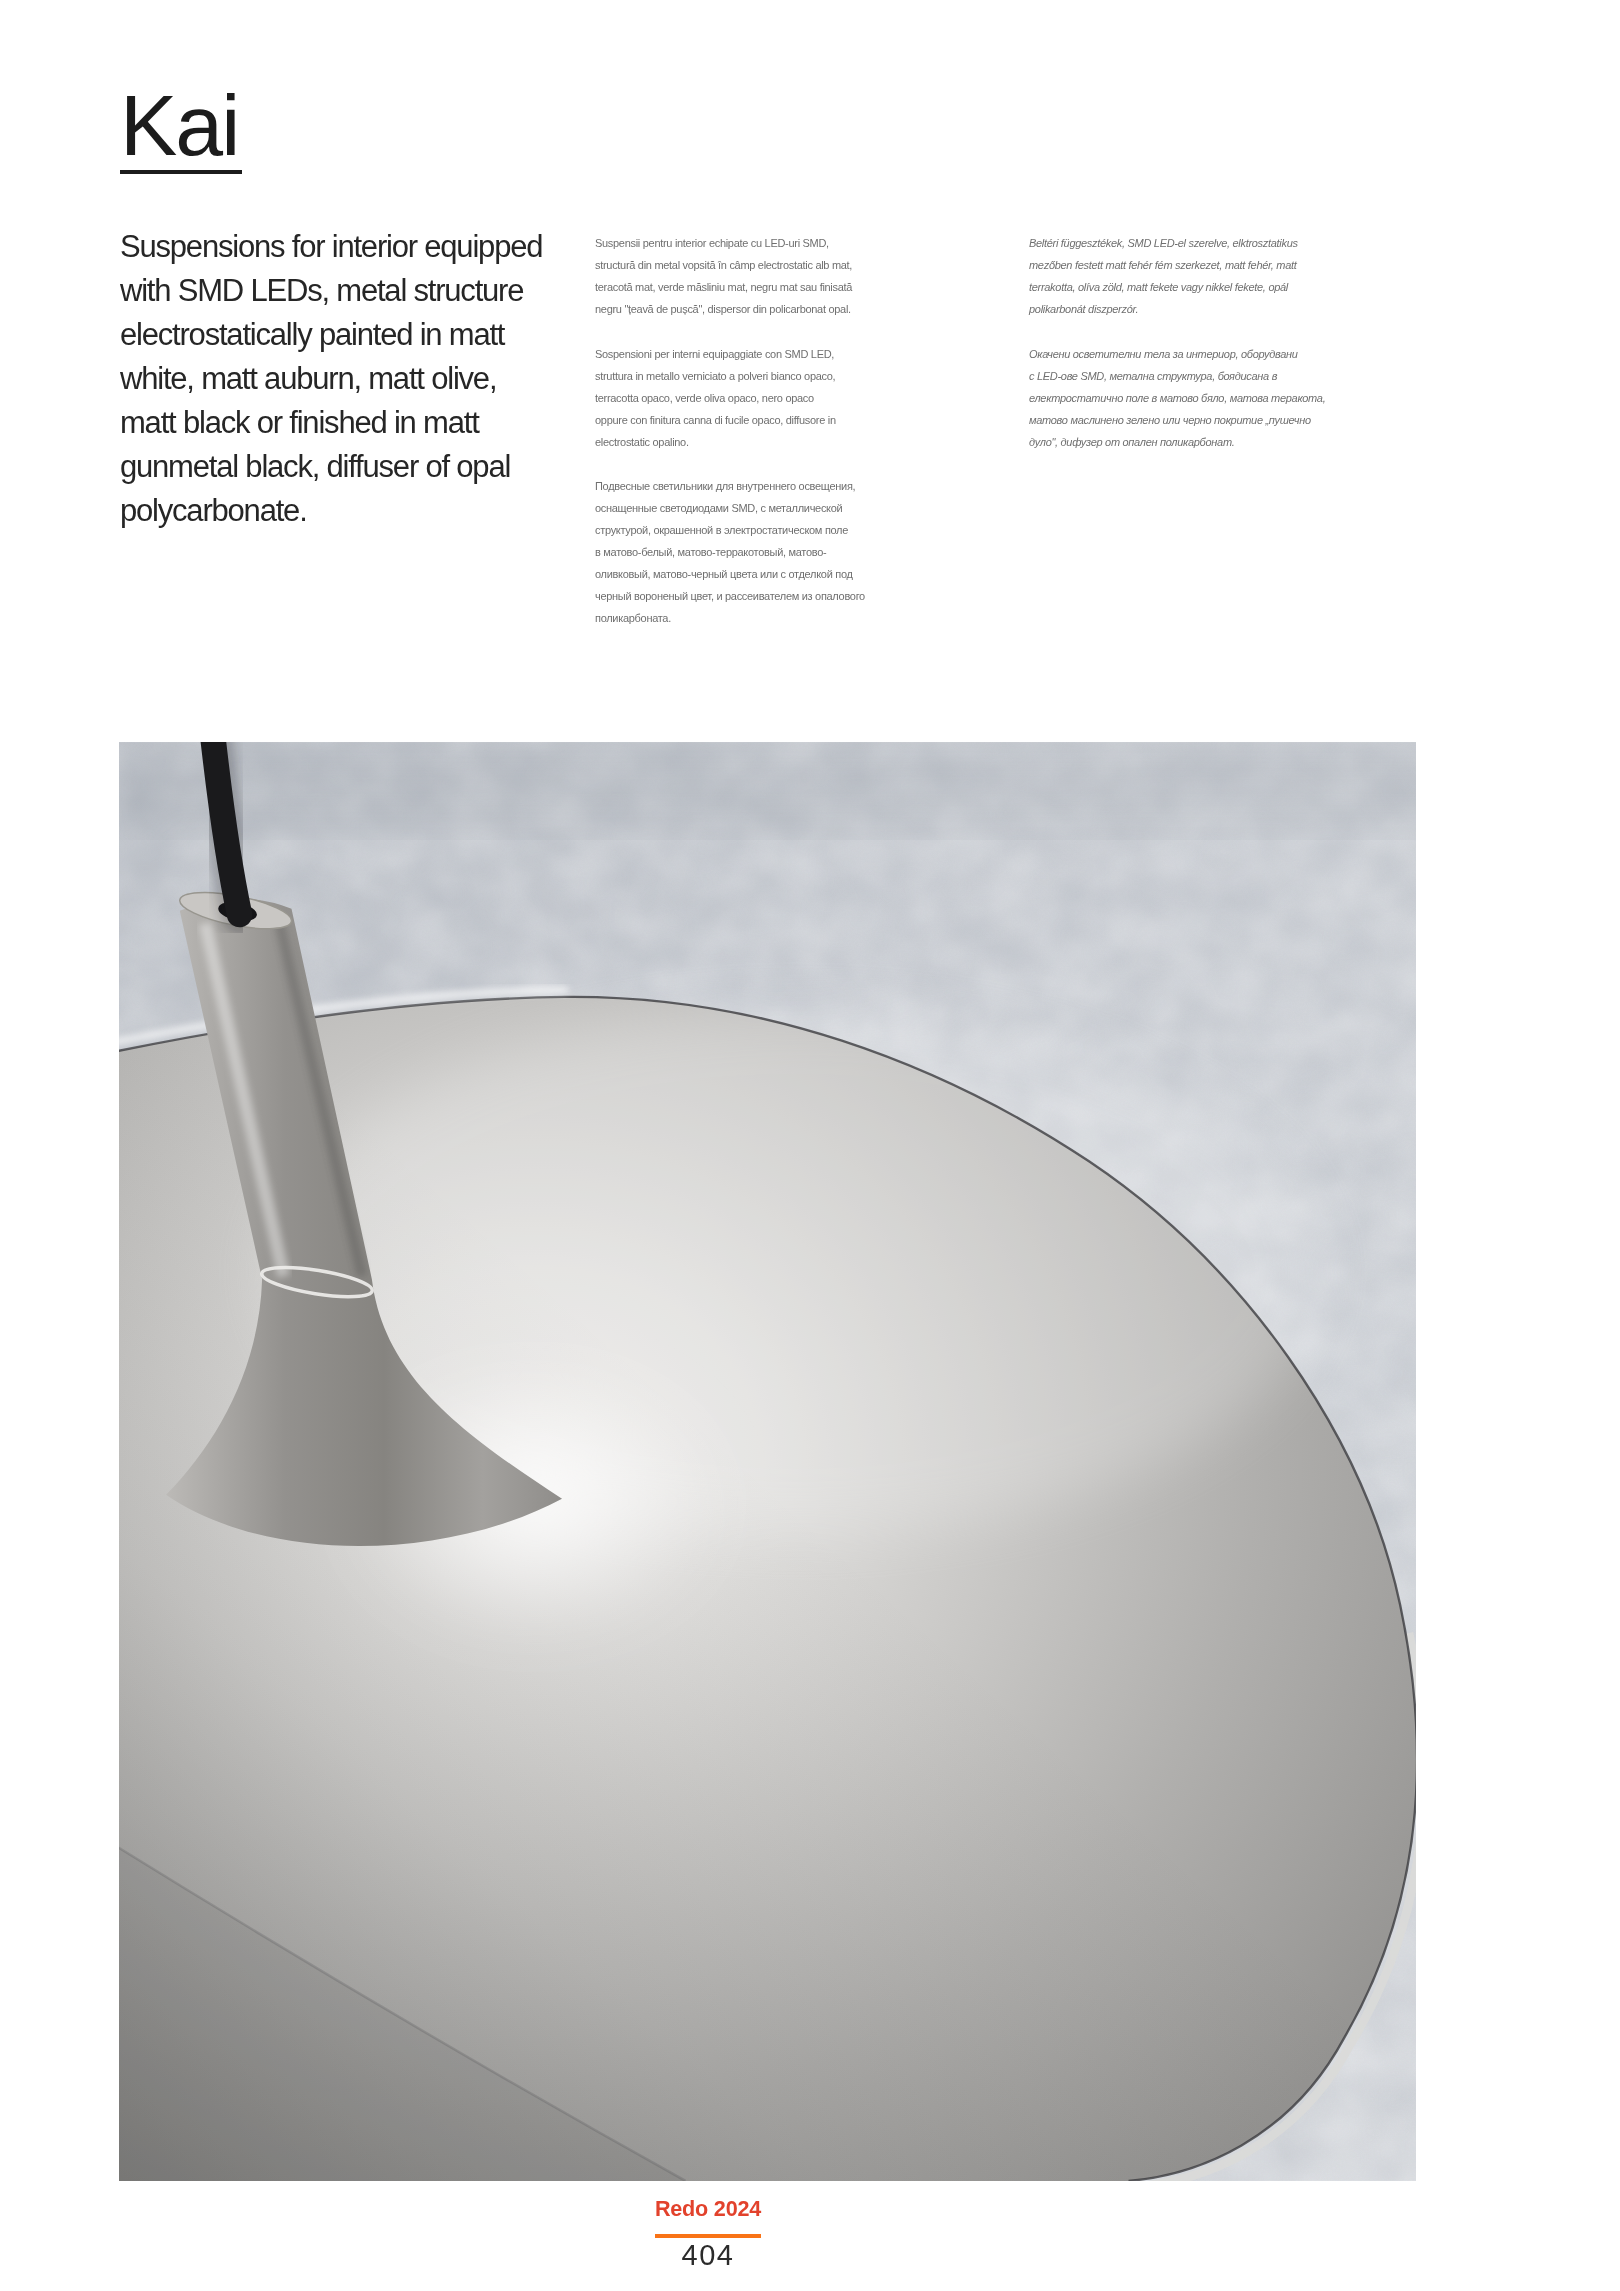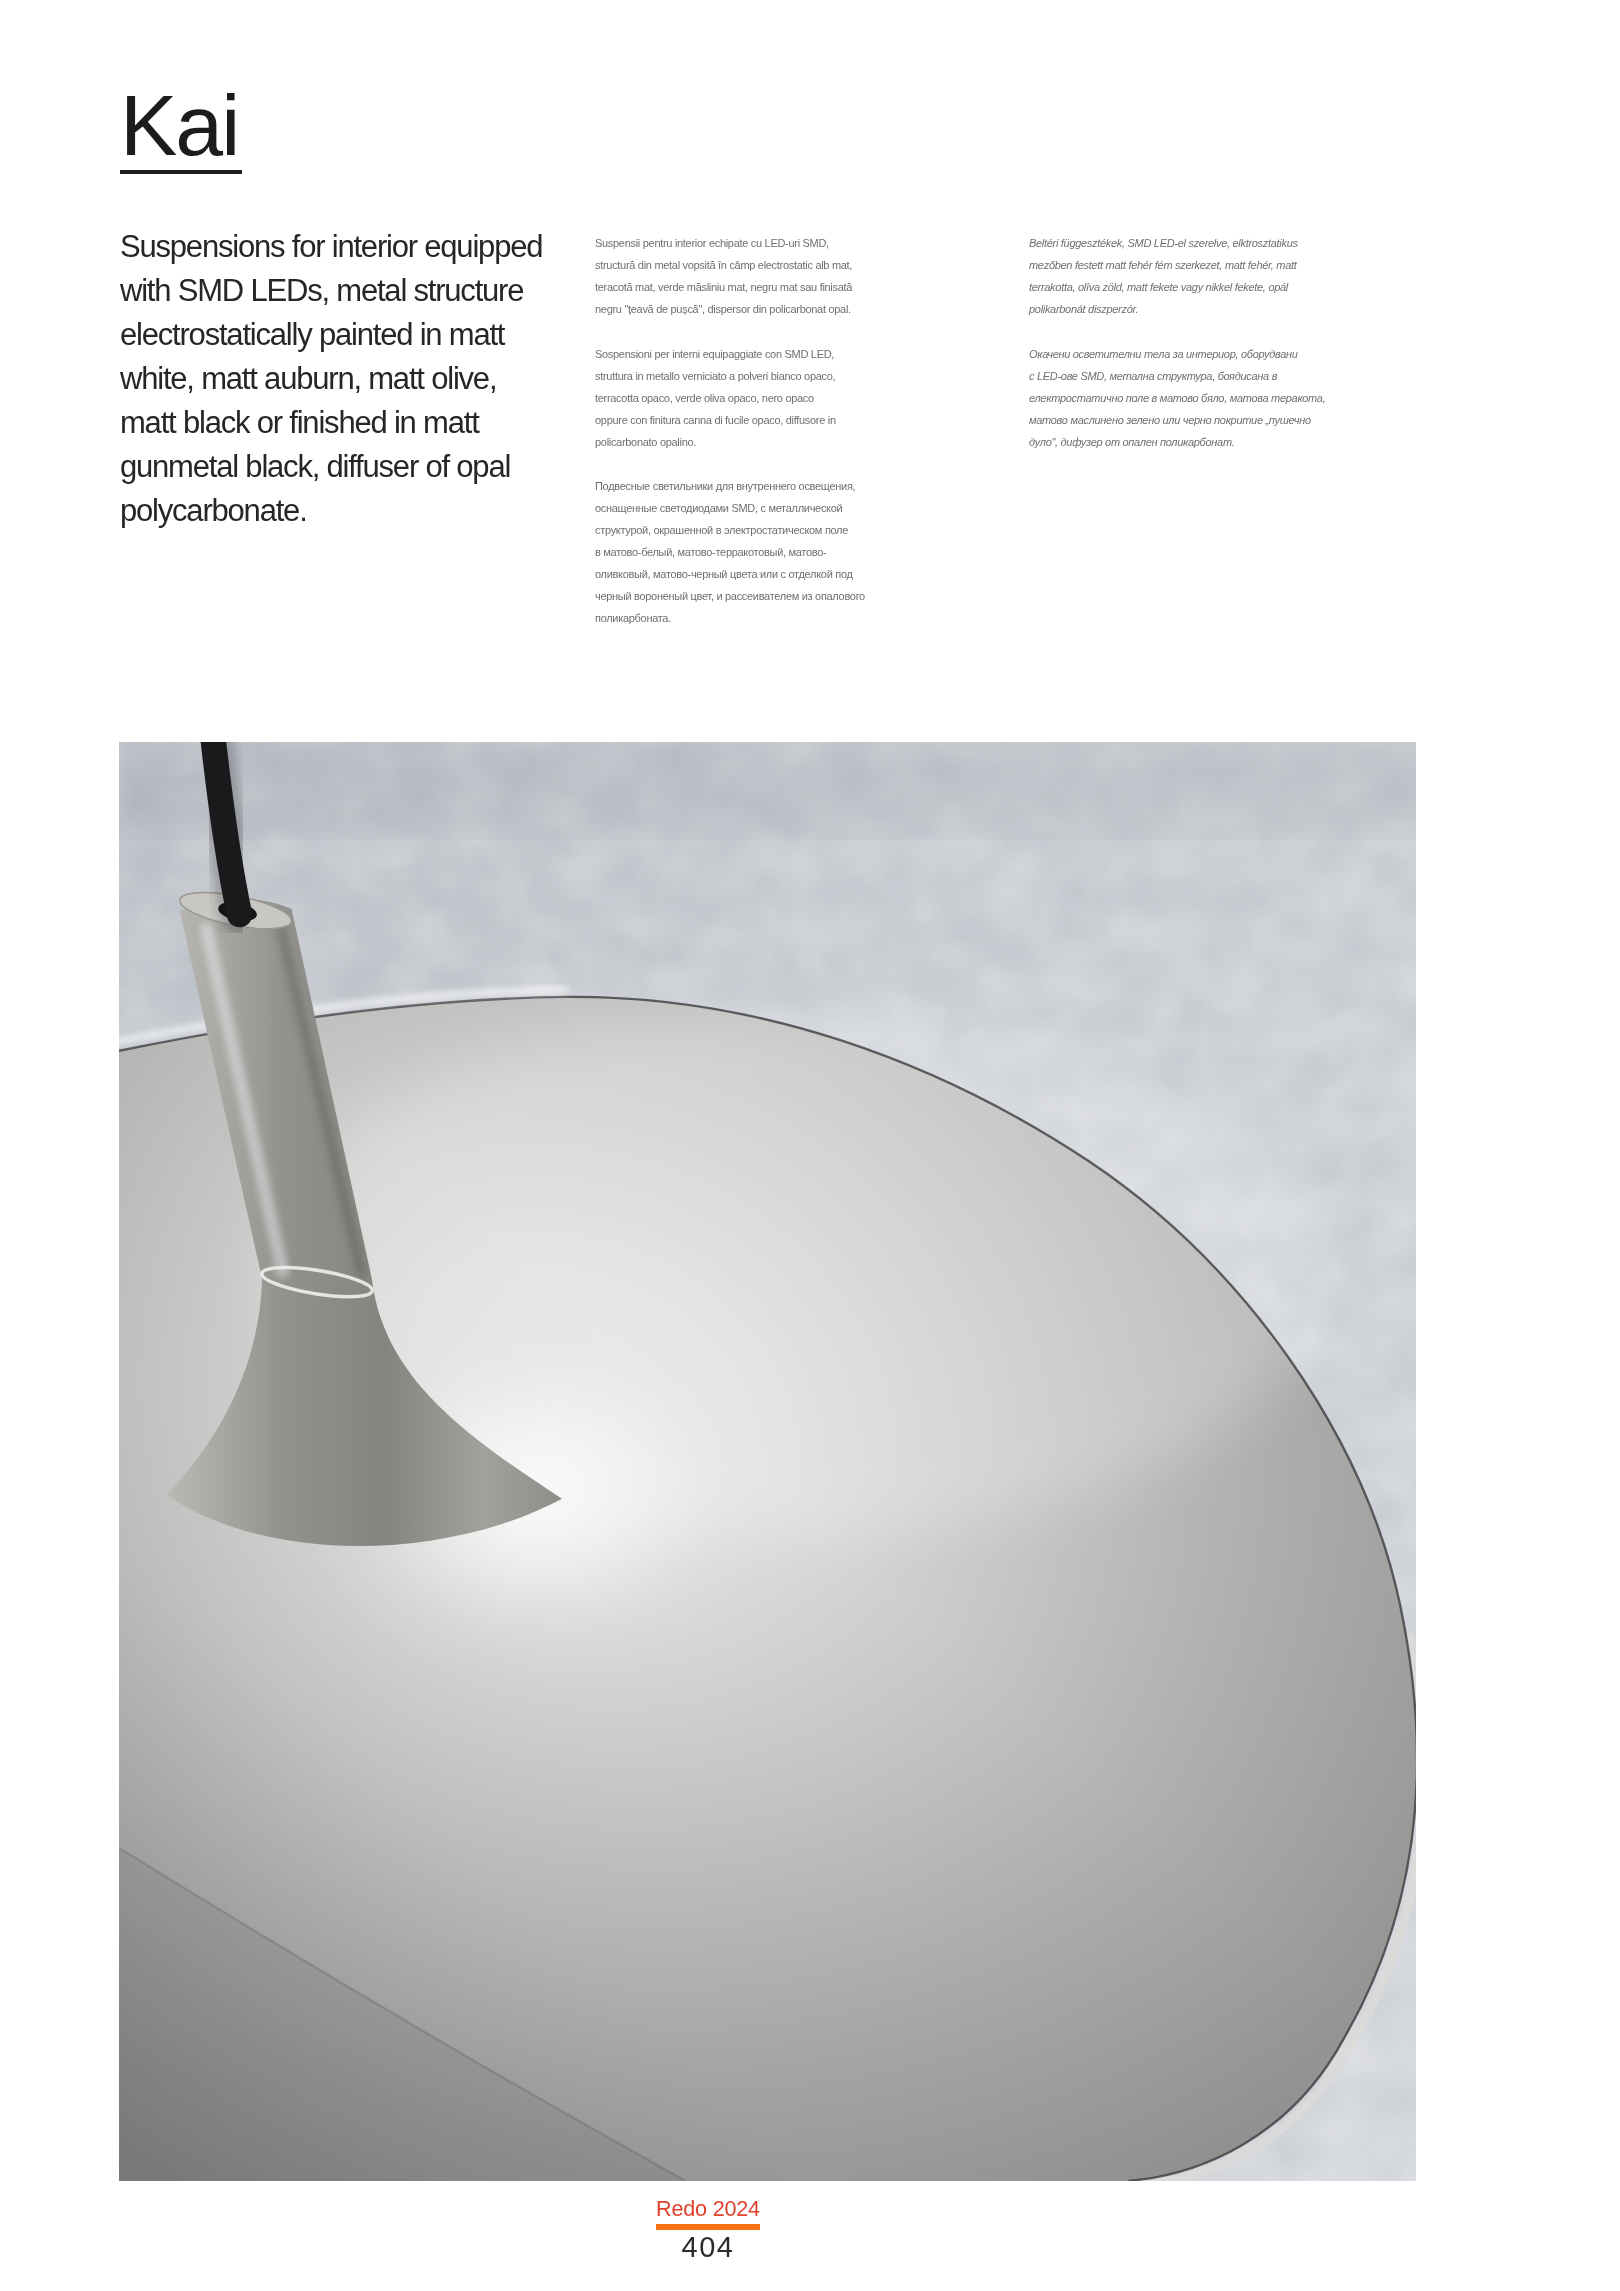--- a/index.html
+++ b/index.html
@@ -36,23 +36,23 @@
     position:absolute; left:119px; top:742px;
     width:1383px; height:1439px; overflow:hidden;
   }
   .photo svg { display:block; width:1383px; height:1439px; }
   .footer {
     position:absolute; left:0; right:0; top:2196px;
     text-align:center;
   }
   .brand {
     display:inline-block;
-    font-size:21.6px; font-weight:400; letter-spacing:-0.2px;
+    font-size:21.6px; font-weight:700; letter-spacing:-0.2px;
     color:#e2422c;
-    border-bottom:6px solid #f97316; padding-bottom:2px;
+    border-bottom:4px solid #f97316; padding-bottom:12px;
   }
   .pagenum {
     margin-top:1px;
     font-size:29px; font-weight:500; letter-spacing:1.5px;
     color:#2b2b2b;
   }
 </style>
 </head>
 <body>
 
@@ -70,21 +70,21 @@
 
   <div class="col col-mid">
     <p>Suspensii pentru interior echipate cu LED-uri SMD,
 structură din metal vopsită în câmp electrostatic alb mat,
 teracotă mat, verde măsliniu mat, negru mat sau finisată
 negru "țeavă de pușcă", dispersor din policarbonat opal.</p>
     <p>Sospensioni per interni equipaggiate con SMD LED,
 struttura in metallo verniciato a polveri bianco opaco,
 terracotta opaco, verde oliva opaco, nero opaco
 oppure con finitura canna di fucile opaco, diffusore in
-policarbonato opalino.</p>
+electrostatic opalino.</p>
     <p>Подвесные светильники для внутреннего освещения,
 оснащенные светодиодами SMD, с металлической
 структурой, окрашенной в электростатическом поле
 в матово-белый, матово-терракотовый, матово-
 оливковый, матово-черный цвета или с отделкой под
 черный вороненый цвет, и рассеивателем из опалового
 поликарбоната.</p>
   </div>
 
   <div class="col col-right">

